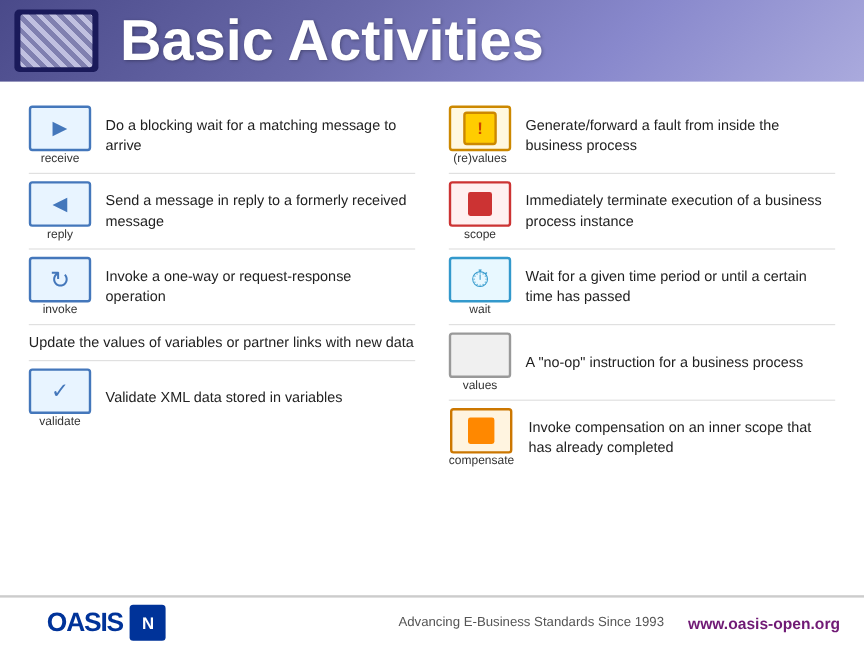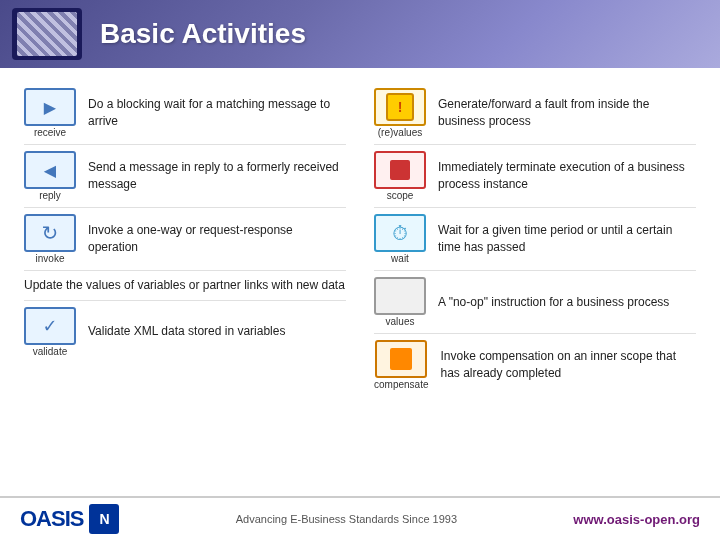--- a/index.html
+++ b/index.html
@@ -33,21 +33,21 @@
       justify-content: center;
       overflow: hidden;
     }
     .header-logo-inner {
       width: 60px;
       height: 44px;
       background: repeating-linear-gradient(45deg, #c0c0e0 0px, #c0c0e0 4px, #8080b0 4px, #8080b0 8px);
       border-radius: 2px;
     }
     .header-title {
-      font-size: 28px;
+      font-size: 48px;
       font-weight: bold;
       color: #fff;
       text-shadow: 1px 1px 3px rgba(0,0,0,0.3);
     }
 
     
     .main {
       padding: 10px 20px 4px 20px;
       background: #fff;
     }
@@ -285,39 +285,40 @@
       display: flex;
       align-items: center;
       gap: 6px;
     }
 
     .oasis-text {
       font-size: 22px;
       font-weight: 900;
       color: #003399;
       letter-spacing: -1px;
+      margin-left: 19px;
     }
 
     .oasis-icon {
       width: 30px;
       height: 30px;
       background: #003399;
       border-radius: 3px;
       display: flex;
       align-items: center;
       justify-content: center;
       color: #fff;
       font-size: 14px;
       font-weight: bold;
     }
 
     .footer-tagline {
       font-size: 11px;
       color: #555;
-      text-align: center;
+      text-align: right;
       flex: 1;
       margin: 0 20px;
     }
 
     .footer-url {
       font-size: 13px;
       color: #701a75;
       font-weight: bold;
     }
 

